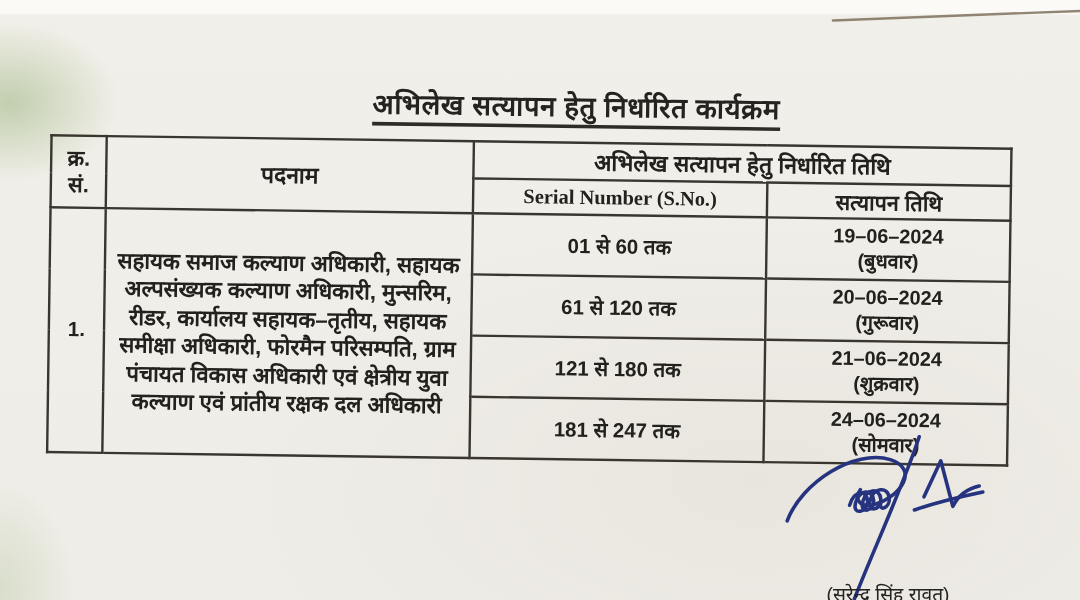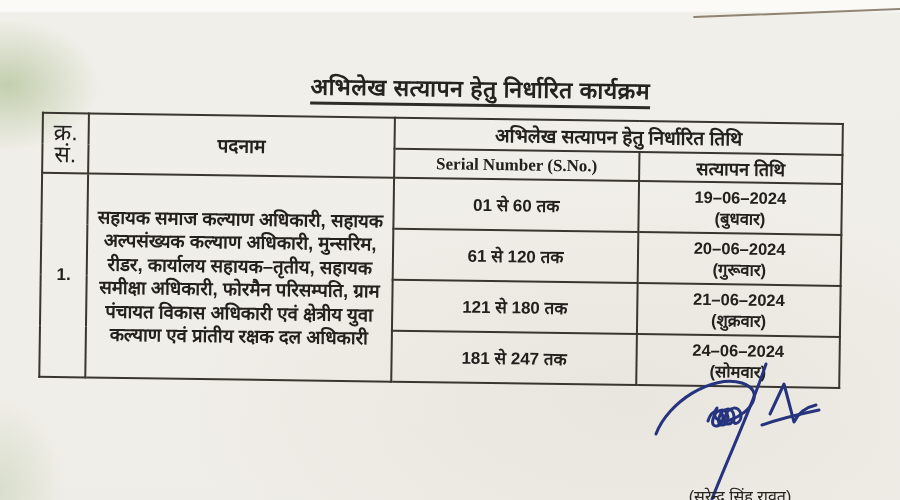--- a/index.html
+++ b/index.html
@@ -41,21 +41,21 @@
   table.sched th,table.sched td{
     border:2.4px solid #39362f;
     padding:1px 6px;
     text-align:center;vertical-align:middle;
     color:#23211d;
   }
   col.c-sno{width:46px;}
   col.c-desig{width:306px;}
   col.c-serial{width:245px;}
   col.c-date{width:203px;}
-  .h-sno{font-size:23px;font-weight:normal;line-height:22px;}
+  .h-sno{font-size:18px;font-weight:bold;line-height:22px;}
   .h-desig{font-size:19px;font-weight:bold;}
   .h-group{font-size:19px;font-weight:bold;height:27px;}
   .h-serial{font-size:17px;font-weight:bold;font-family:"Liberation Serif","DejaVu Serif",serif;height:25px;}
   .h-vdate{font-size:18px;font-weight:bold;}
   td.sno-cell{font-size:17px;font-weight:bold;vertical-align:top;padding-top:10px;}
   td.desig-cell{
     font-size:18.5px;line-height:23.5px;font-weight:600;
     padding:2px 9px;vertical-align:middle;
   }
   td.range-cell{font-size:17px;font-weight:bold;height:47px;}

